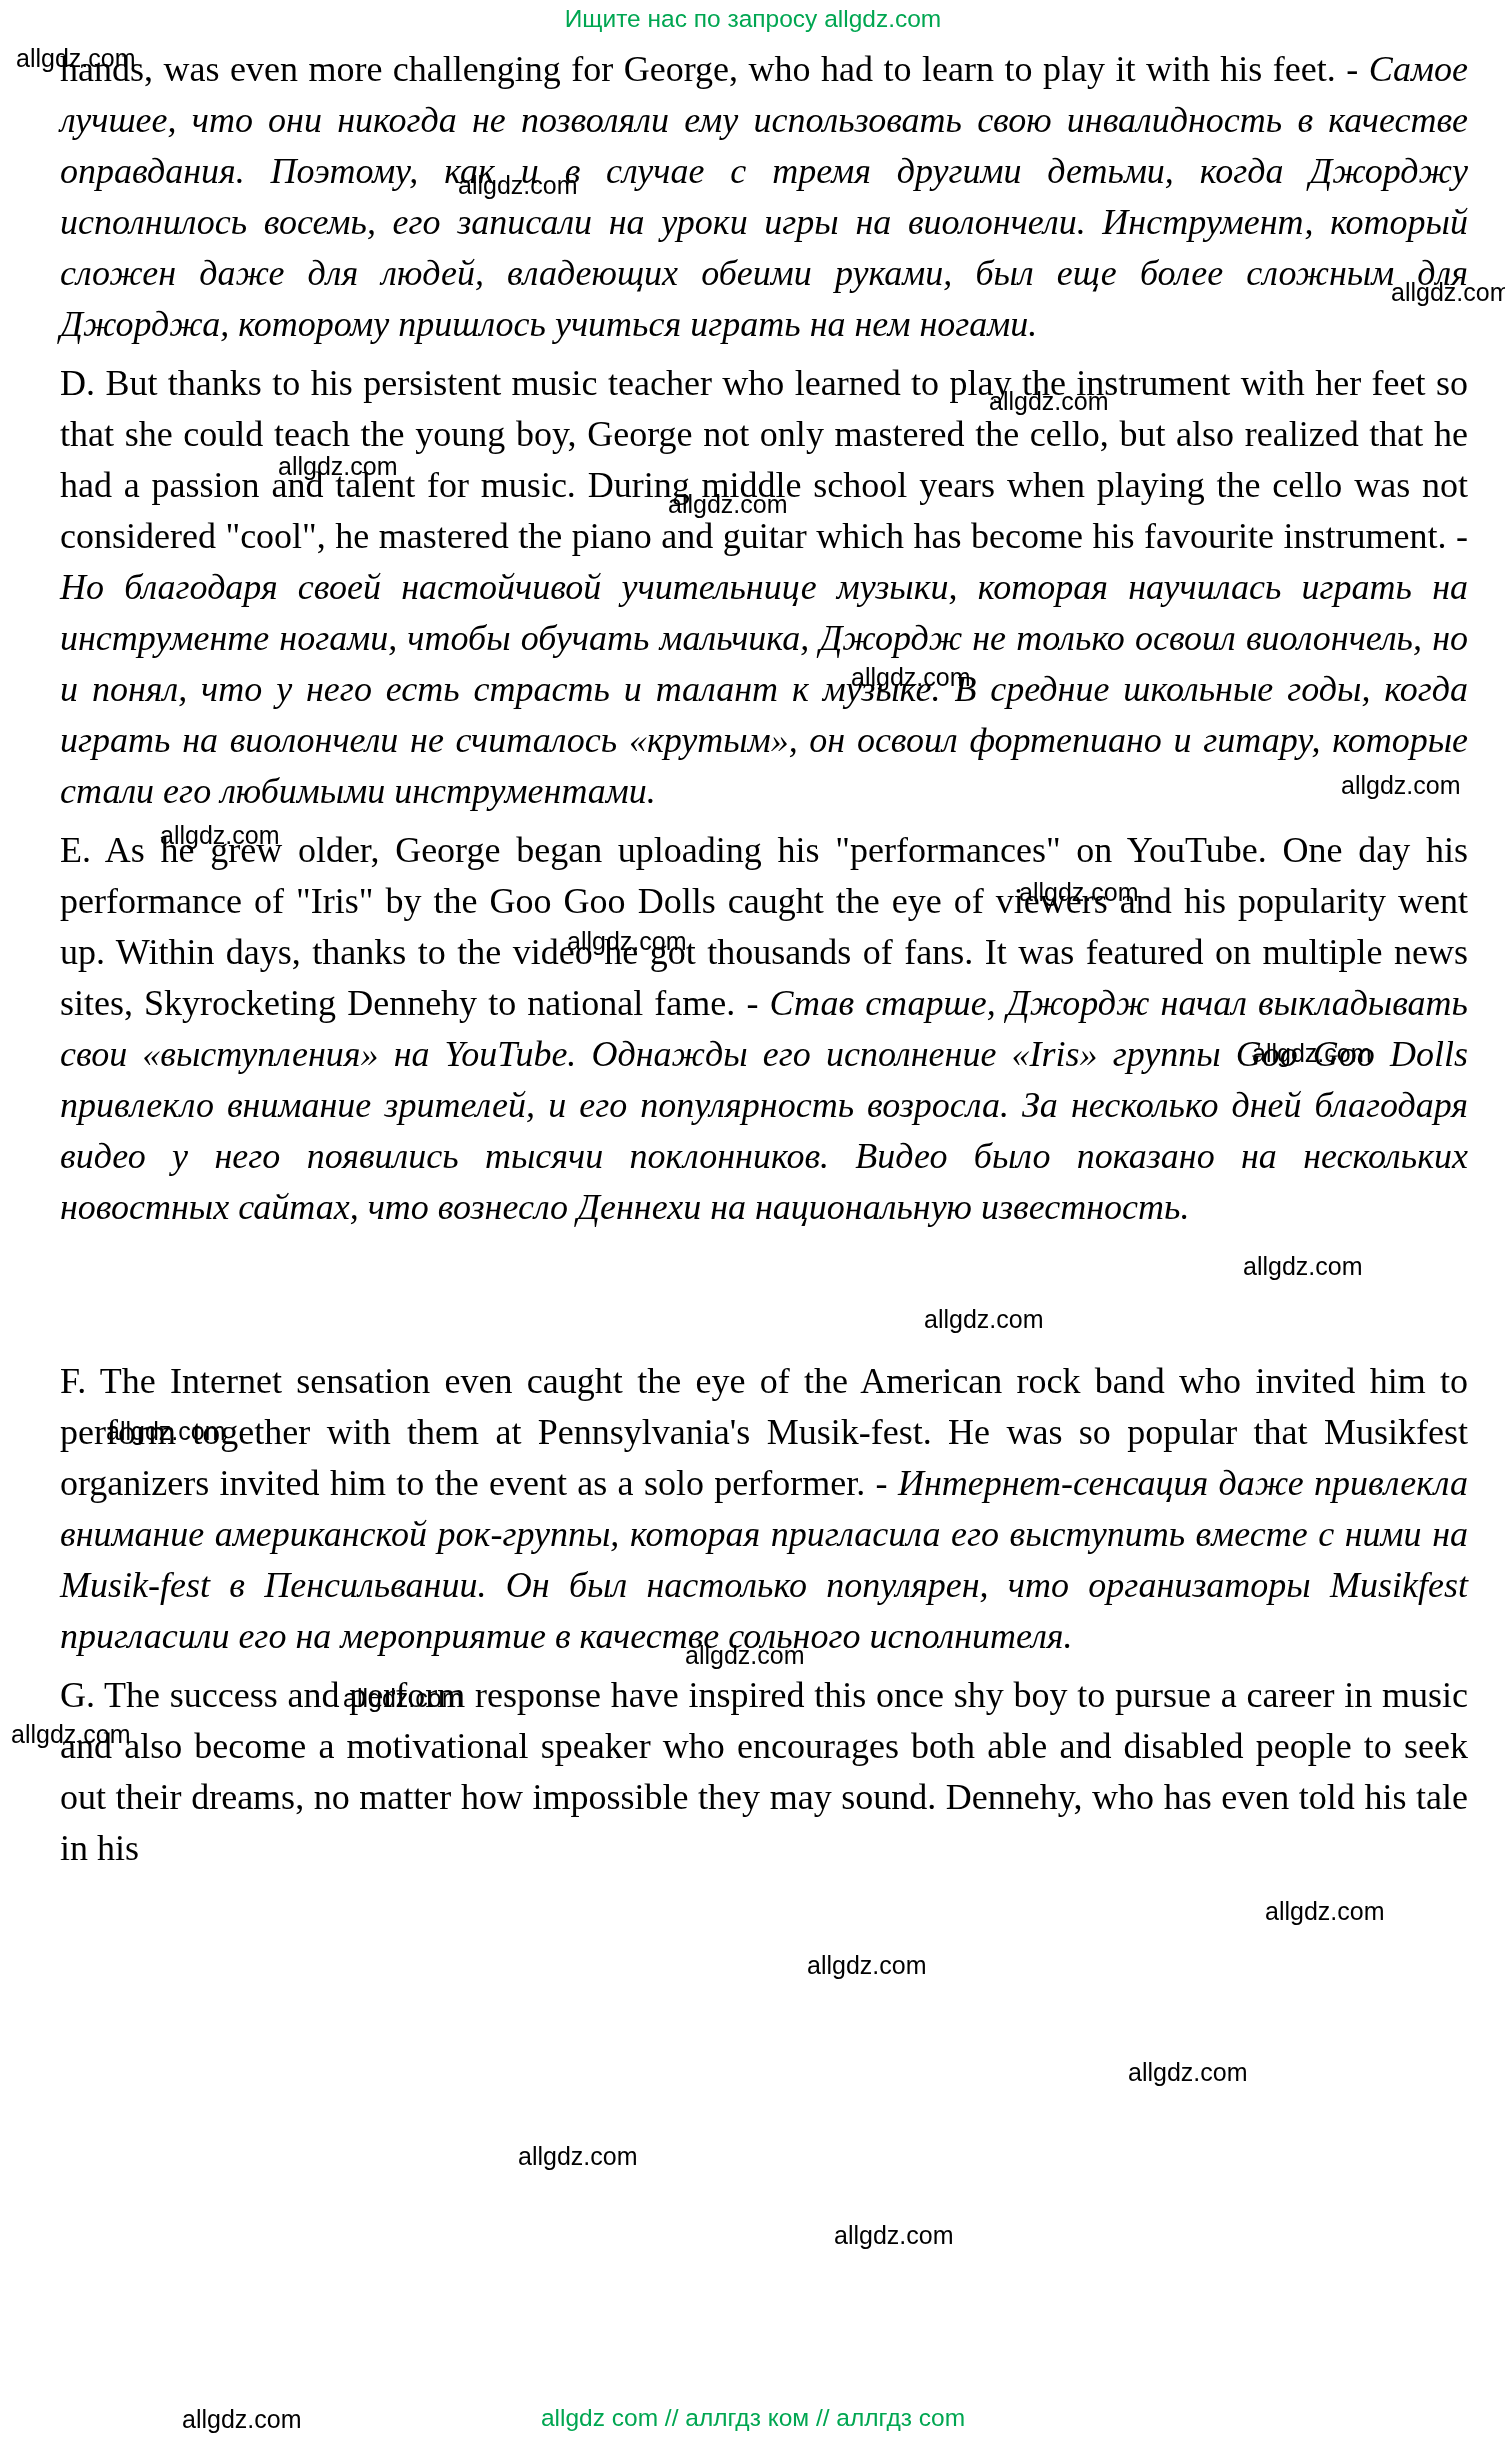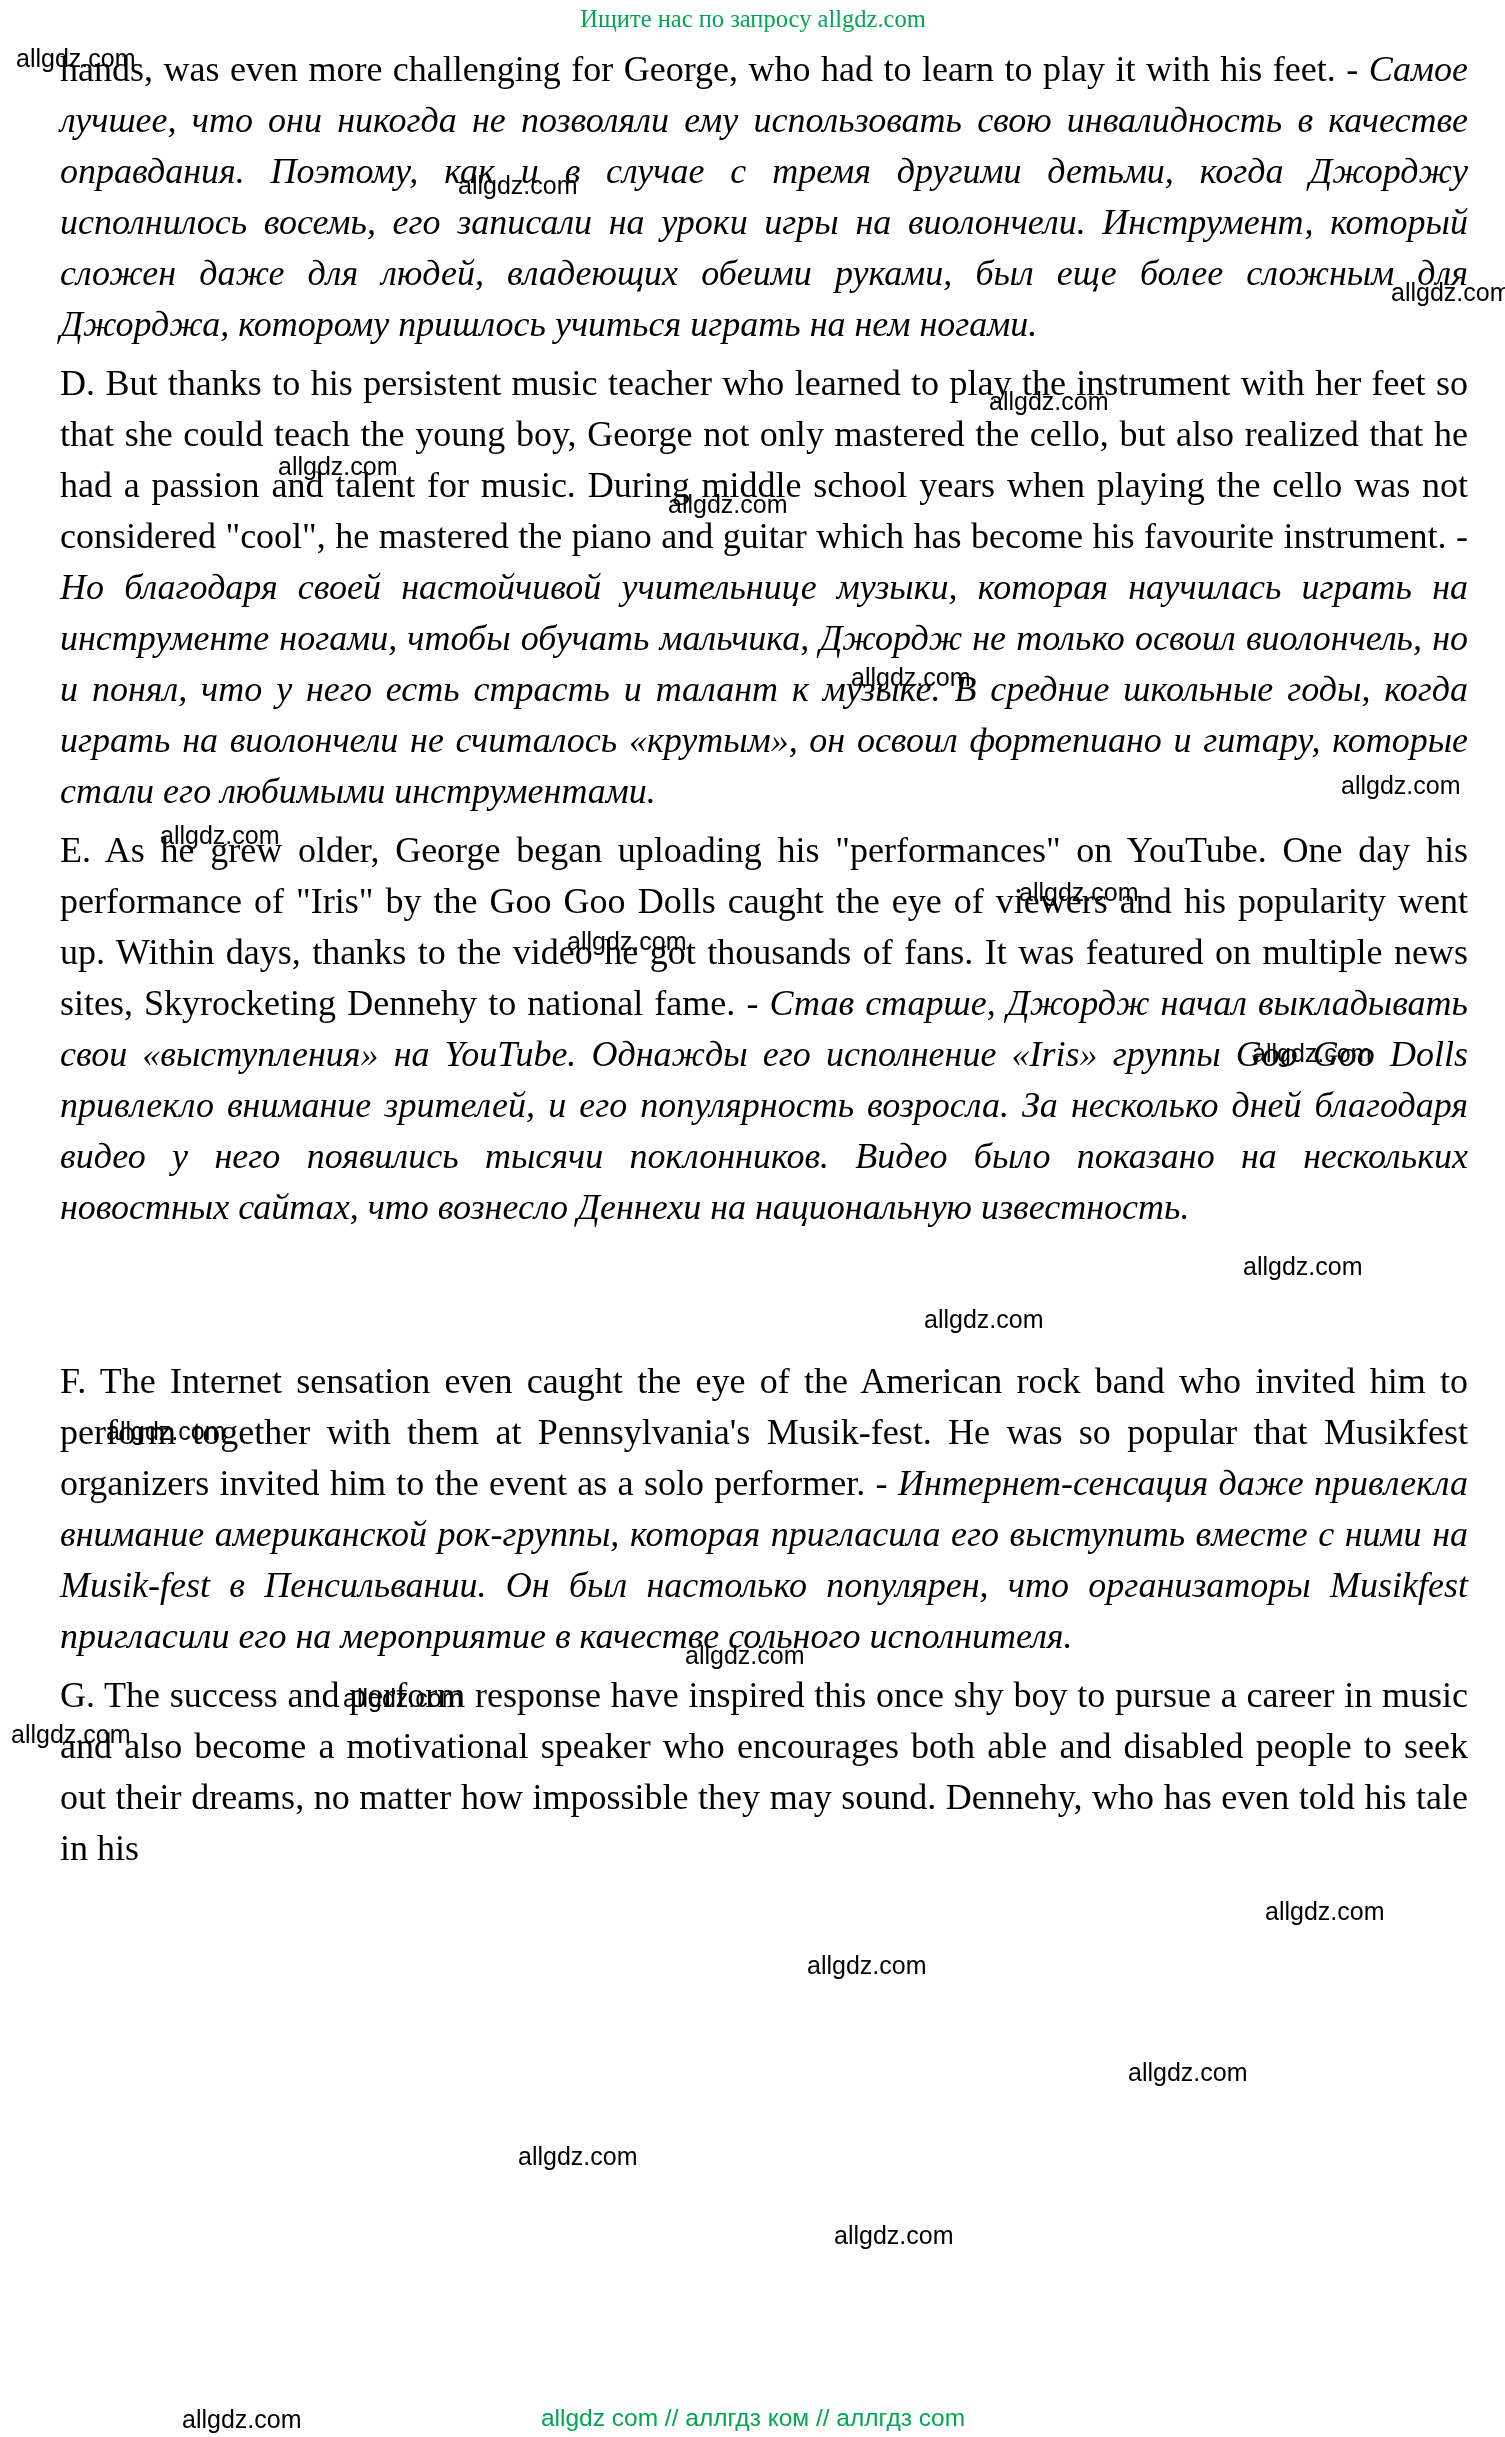--- a/index.html
+++ b/index.html
@@ -11,21 +11,21 @@
   body {
     width: 1506px;
     height: 2438px;
     position: relative;
     overflow: hidden;
     color: #000000;
   }
   .top-banner {
     padding-top: 4.7px;
     text-align: center;
-    font-family: Liberation Serif, serif;
+    font-family: Liberation Sans, sans-serif;
     font-size: 24.5px;
     color: #00a651;
   }
   .content {
     margin: 11px 30px 0 52px;
     font-family: "Liberation Serif", serif;
     font-size: 36px;
     line-height: 51px;
     text-align: justify;
     color: #000000;

